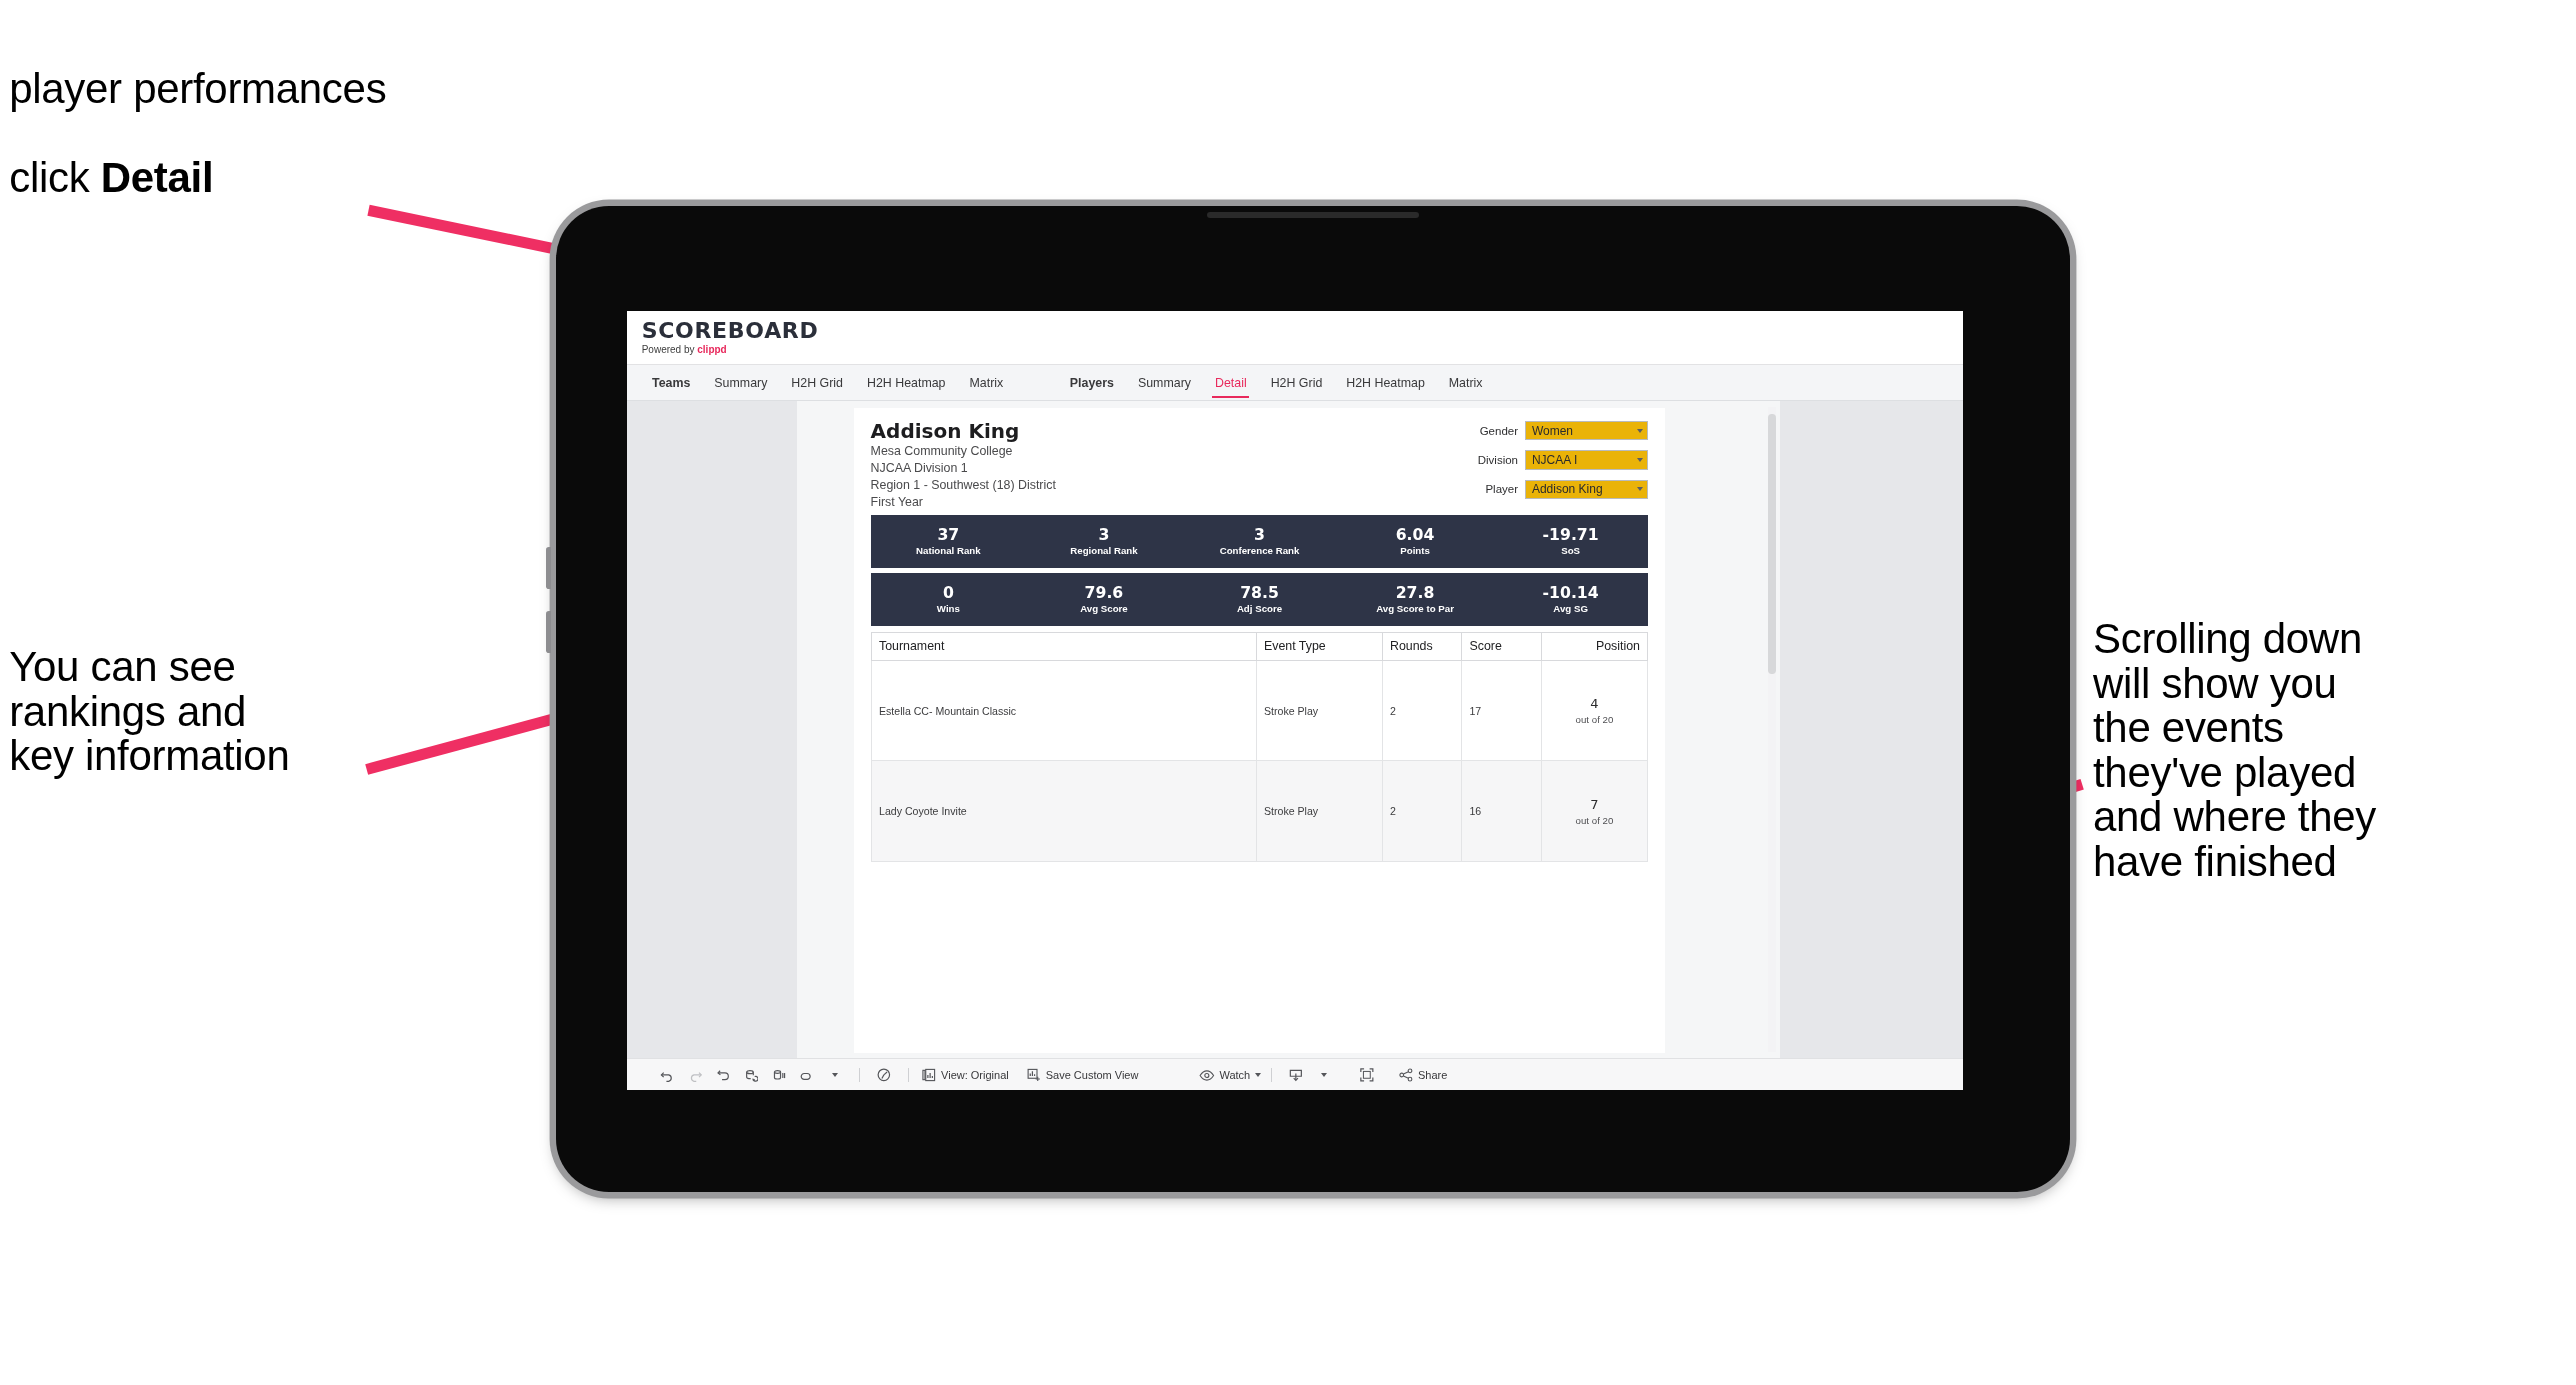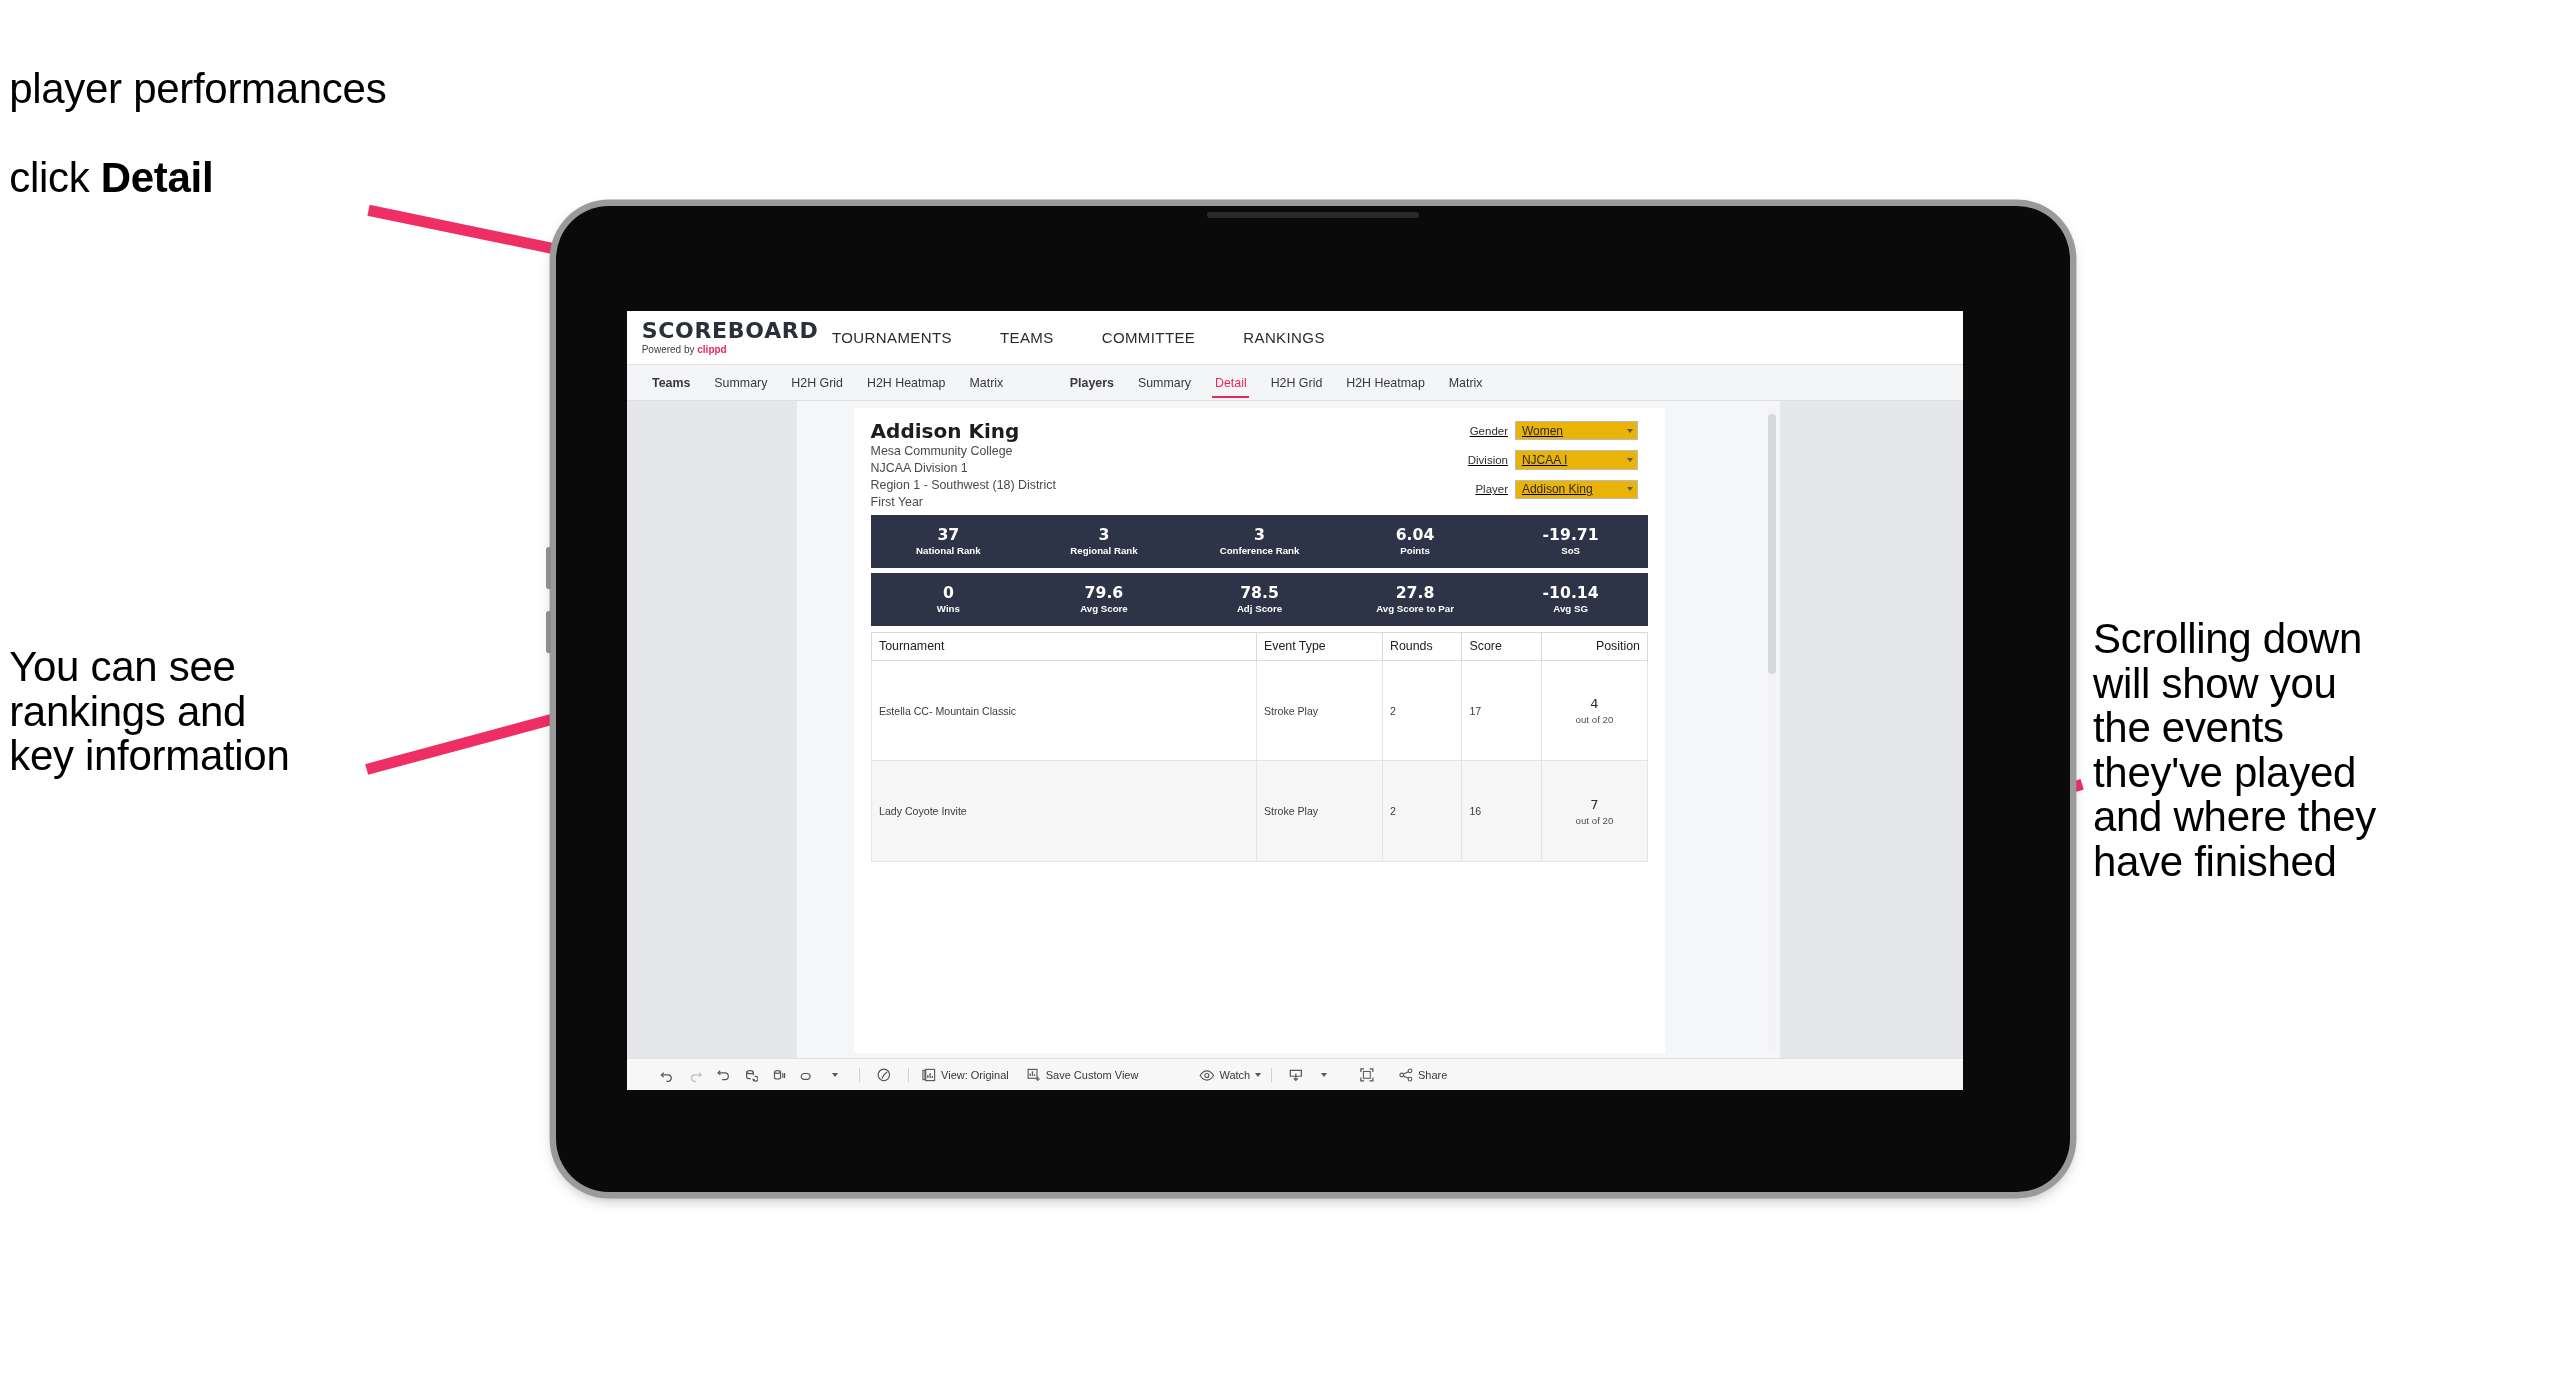--- a/index.html
+++ b/index.html
@@ -161,23 +161,22 @@
     font-family: "DejaVu Sans", sans-serif;
     font-size: 20px; font-weight: 700; color: #1d1d1f;
     line-height: 1.2;
   }
   .player-meta {
     font-size: 12.4px; color: #4a4a4c; line-height: 1.35;
   }
 
   
   #filters {
-    position: absolute; right: 10px; top: 1.8px;
+    position: absolute; right: 0; top: 1.8px;
     width: 205px;
-    text-decoration: underline;
   }
   .filter-row {
     display: flex; align-items: center;
     justify-content: flex-end;
     margin-bottom: 10px;
   }
   .filter-label {
     font-size: 11.5px; color: #2f2f31;
     margin-right: 7.4px; white-space: nowrap;
   }
@@ -350,26 +349,20 @@
   <div id="tablet-speaker"></div>
   <div id="tablet-sidebtn-1"></div>
   <div id="tablet-sidebtn-2"></div>
 
   <div id="screen">
 
     <div id="brandbar">
       <div id="logo-block">
         <div id="logo-main">SCOREBOARD</div>
         <div id="logo-sub"><span>Powered by </span><span class="brand">clippd</span></div>
-      </div>
-      <div class="topnav">
-        <div class="topnav-item">TOURNAMENTS</div>
-        <div class="topnav-item">TEAMS</div>
-        <div class="topnav-item">COMMITTEE</div>
-        <div class="topnav-item">RANKINGS</div>
       </div>
     </div>
 
     <div id="tabstrip">
       <div class="tabgroup g1">
         <div class="tab head">Teams</div>
         <div class="tab">Summary</div>
         <div class="tab">H2H Grid</div>
         <div class="tab">H2H Heatmap</div>
         <div class="tab">Matrix</div>

